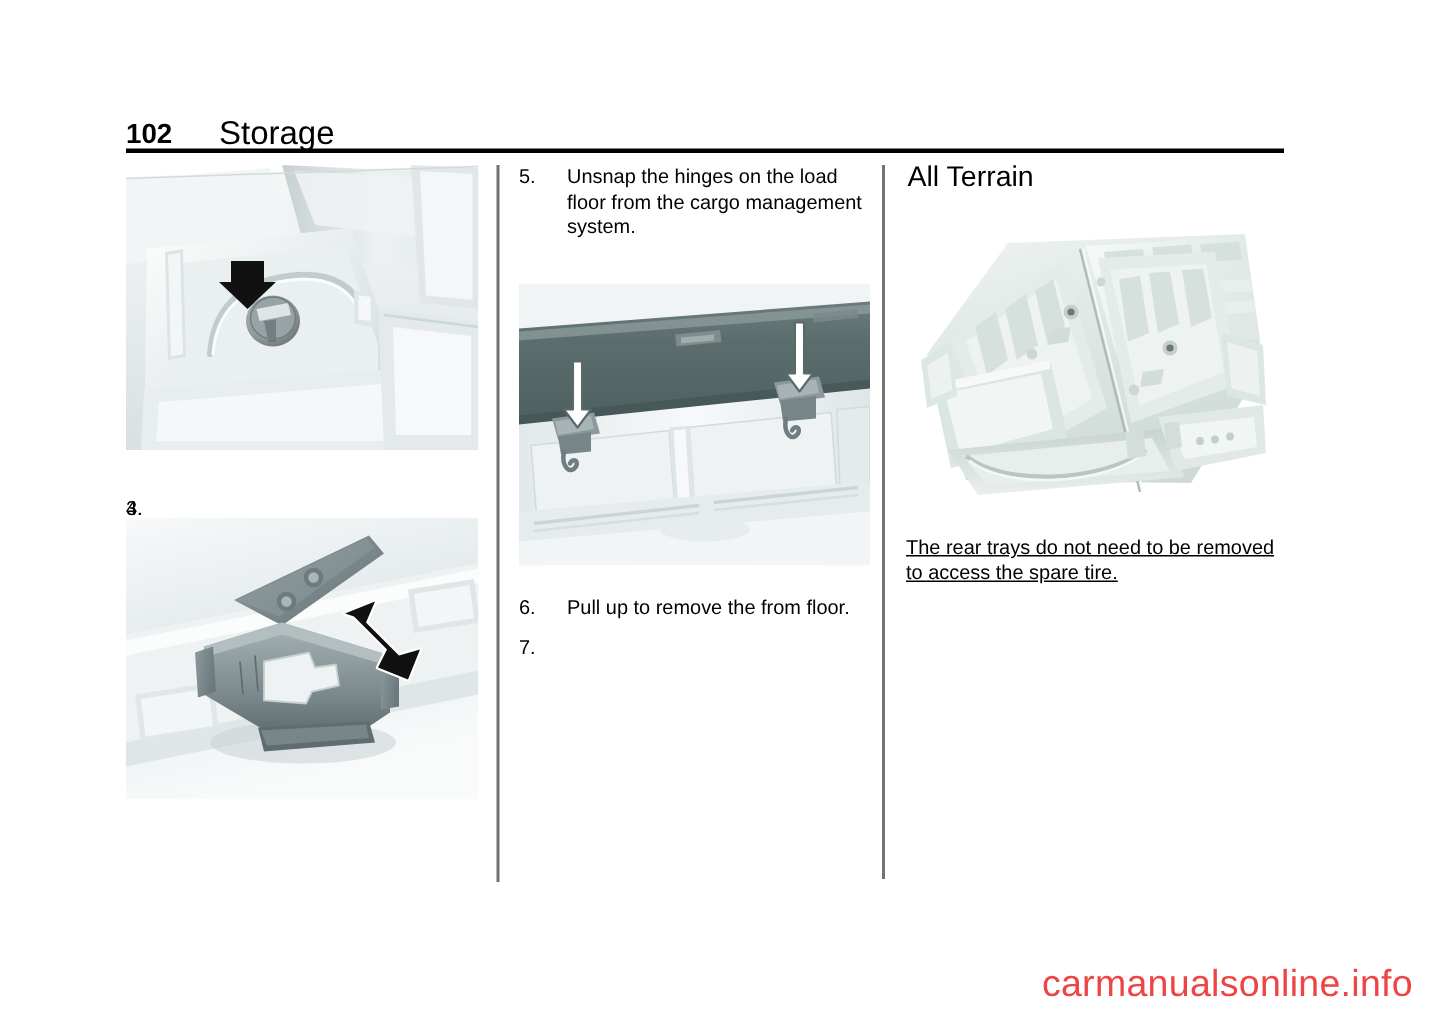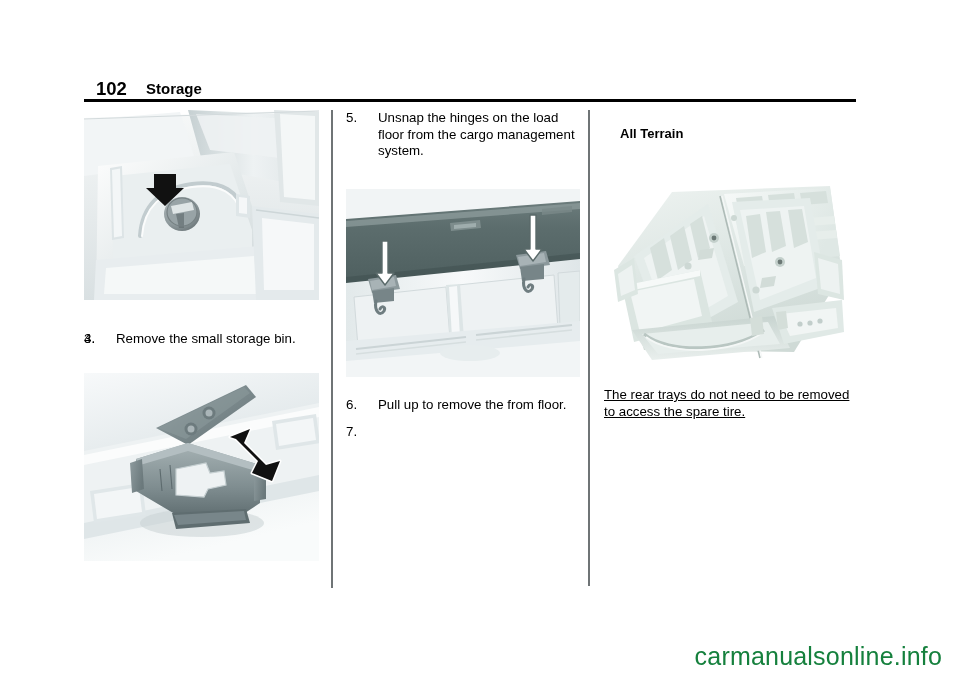--- a/index.html
+++ b/index.html
@@ -27,28 +27,27 @@
     height: 24px;
   }
   .page-number {
     position: absolute;
     left: 0;
     top: 0;
     font-size: 18.5px;
     font-weight: bold;
     letter-spacing: 0px;
     line-height: 22px;
-    margin-left: 12px;
   }
   .page-title {
     position: absolute;
     left: 62px;
     top: 0;
-    font-size: 15px;
-    font-weight: bold;
+    font-size: 22px;
+    font-weight: normal;
     line-height: 22px;
   }
   .header-rule {
     position: absolute;
     left: 84px;
     top: 99px;
     width: 772px;
     height: 2.5px;
     background: #000000;
   }
@@ -88,24 +87,24 @@
     text-align: left;
     font-size: 13.3px;
   }
   .body-text {
     font-size: 13.3px;
     line-height: 16.5px;
     margin: 0;
     text-decoration: underline;
   }
   .section-heading {
-    font-size: 13px;
-    font-weight: bold;
+    font-size: 19px;
+    font-weight: normal;
     line-height: 16px;
-    margin: 16px;
+    margin: 1px;
   }
 
   
   .figure {
     position: relative;
     overflow: hidden;
     background: #ffffff;
   }
   .figure svg { display: block; }
 
@@ -114,21 +113,21 @@
   .gap-18 { height: 18px; }
   .gap-20 { height: 20px; }
   .gap-24 { height: 24px; }
 
   
   .watermark {
     position: absolute;
     right: 18px;
     bottom: 8px;
     font-size: 25px;
-    color: #15803d;
+    color: #ef4444;
     letter-spacing: 0.2px;
     line-height: 28px;
     white-space: nowrap;
   }
 </style>
 </head>
 <body>
 
 <div class="page-header">
   <span class="page-number">102</span>
@@ -208,21 +207,20 @@
   </div>
 
   <div class="gap-20"></div>
 
   <ol class="steps">
     <li class="step">
       <span class="num">3.</span>
     </li>
     <li class="step">
       <span class="num">4.</span>
-      <span>Remove the small storage bin.</span>
     </li>
   </ol>
 
   <div class="gap-14"></div>
 
   <div class="figure">
     <svg width="235" height="188" viewBox="0 0 235 188" xmlns="http://www.w3.org/2000/svg">
       <defs>
         <linearGradient id="bg2" x1="0" y1="0" x2="0.3" y2="1">
           <stop offset="0%" stop-color="#f7f9fa"></stop>

